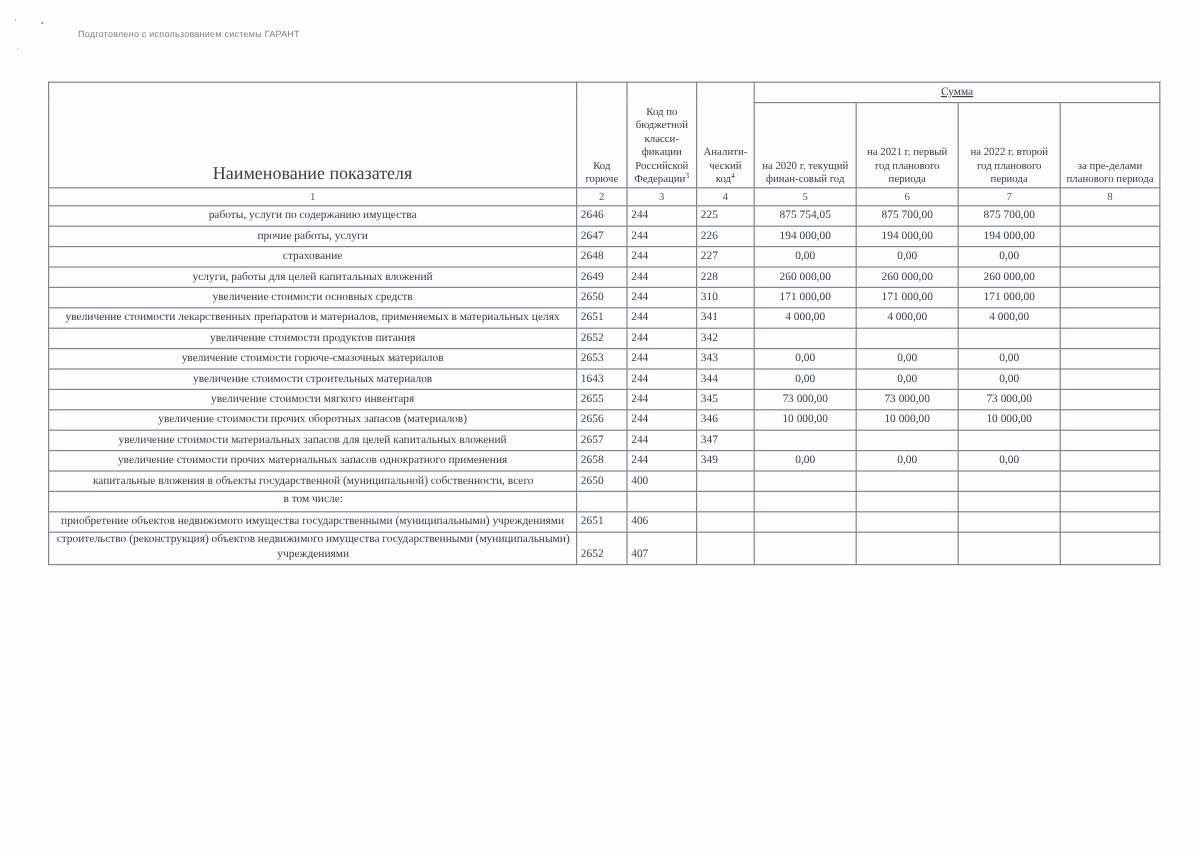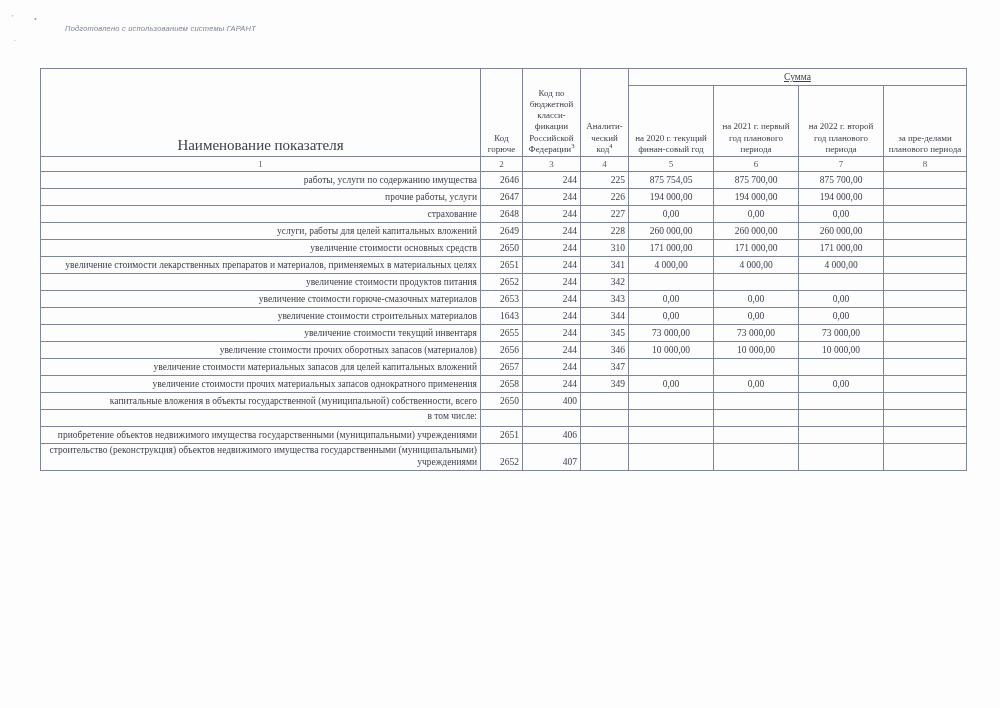--- a/index.html
+++ b/index.html
@@ -34,21 +34,20 @@
   .corner-marks .m3 { position: absolute; left: 2px; top: 20px; }
 
   .garant-note {
     position: absolute;
     left: 65px;
     top: 24px;
     font-family: "Liberation Sans", sans-serif;
     font-size: 7.5px;
     color: #7b8494;
     letter-spacing: 0.2px;
-    font-style: italic;
   }
 
   .table-wrap {
     position: absolute;
     left: 40px;
     top: 68px;
     width: 926px;
   }
 
   table.doc {
@@ -75,32 +74,32 @@
     font-size: 9px;
   }
   .numrow td {
     text-align: center;
     font-size: 9px;
     color: #555b69;
     padding: 0 2px;
     height: 12px;
   }
   td.name {
-    text-align: right;
+    text-align: center;
     padding-left: 24px;
     padding-right: 4px;
     vertical-align: bottom;
     height: 14px;
     margin-top: 48px;
   }
   td.name.flush {
     padding-left: 4px;
   }
   td.c {
-    text-align: right;
+    text-align: left;
     vertical-align: bottom;
   }
   td.amt {
     text-align: center;
     vertical-align: bottom;
   }
   .two-line { height: 28px; }
   .three-line { height: 40px; }
   .sum-head {
     text-align: center;
@@ -257,21 +256,21 @@
           <td class="c">1643</td>
           <td class="c">244</td>
           <td class="c">344</td>
           <td class="amt">0,00</td>
           <td class="amt">0,00</td>
           <td class="amt">0,00</td>
           <td class="amt"></td>
         </tr>
 
         <tr>
-          <td class="name">увеличение стоимости текущий инвентаря</td>
+          <td class="name">увеличение стоимости мягкого инвентаря</td>
           <td class="c">2655</td>
           <td class="c">244</td>
           <td class="c">345</td>
           <td class="amt">73 000,00</td>
           <td class="amt">73 000,00</td>
           <td class="amt">73 000,00</td>
           <td class="amt"></td>
         </tr>
 
         <tr>

